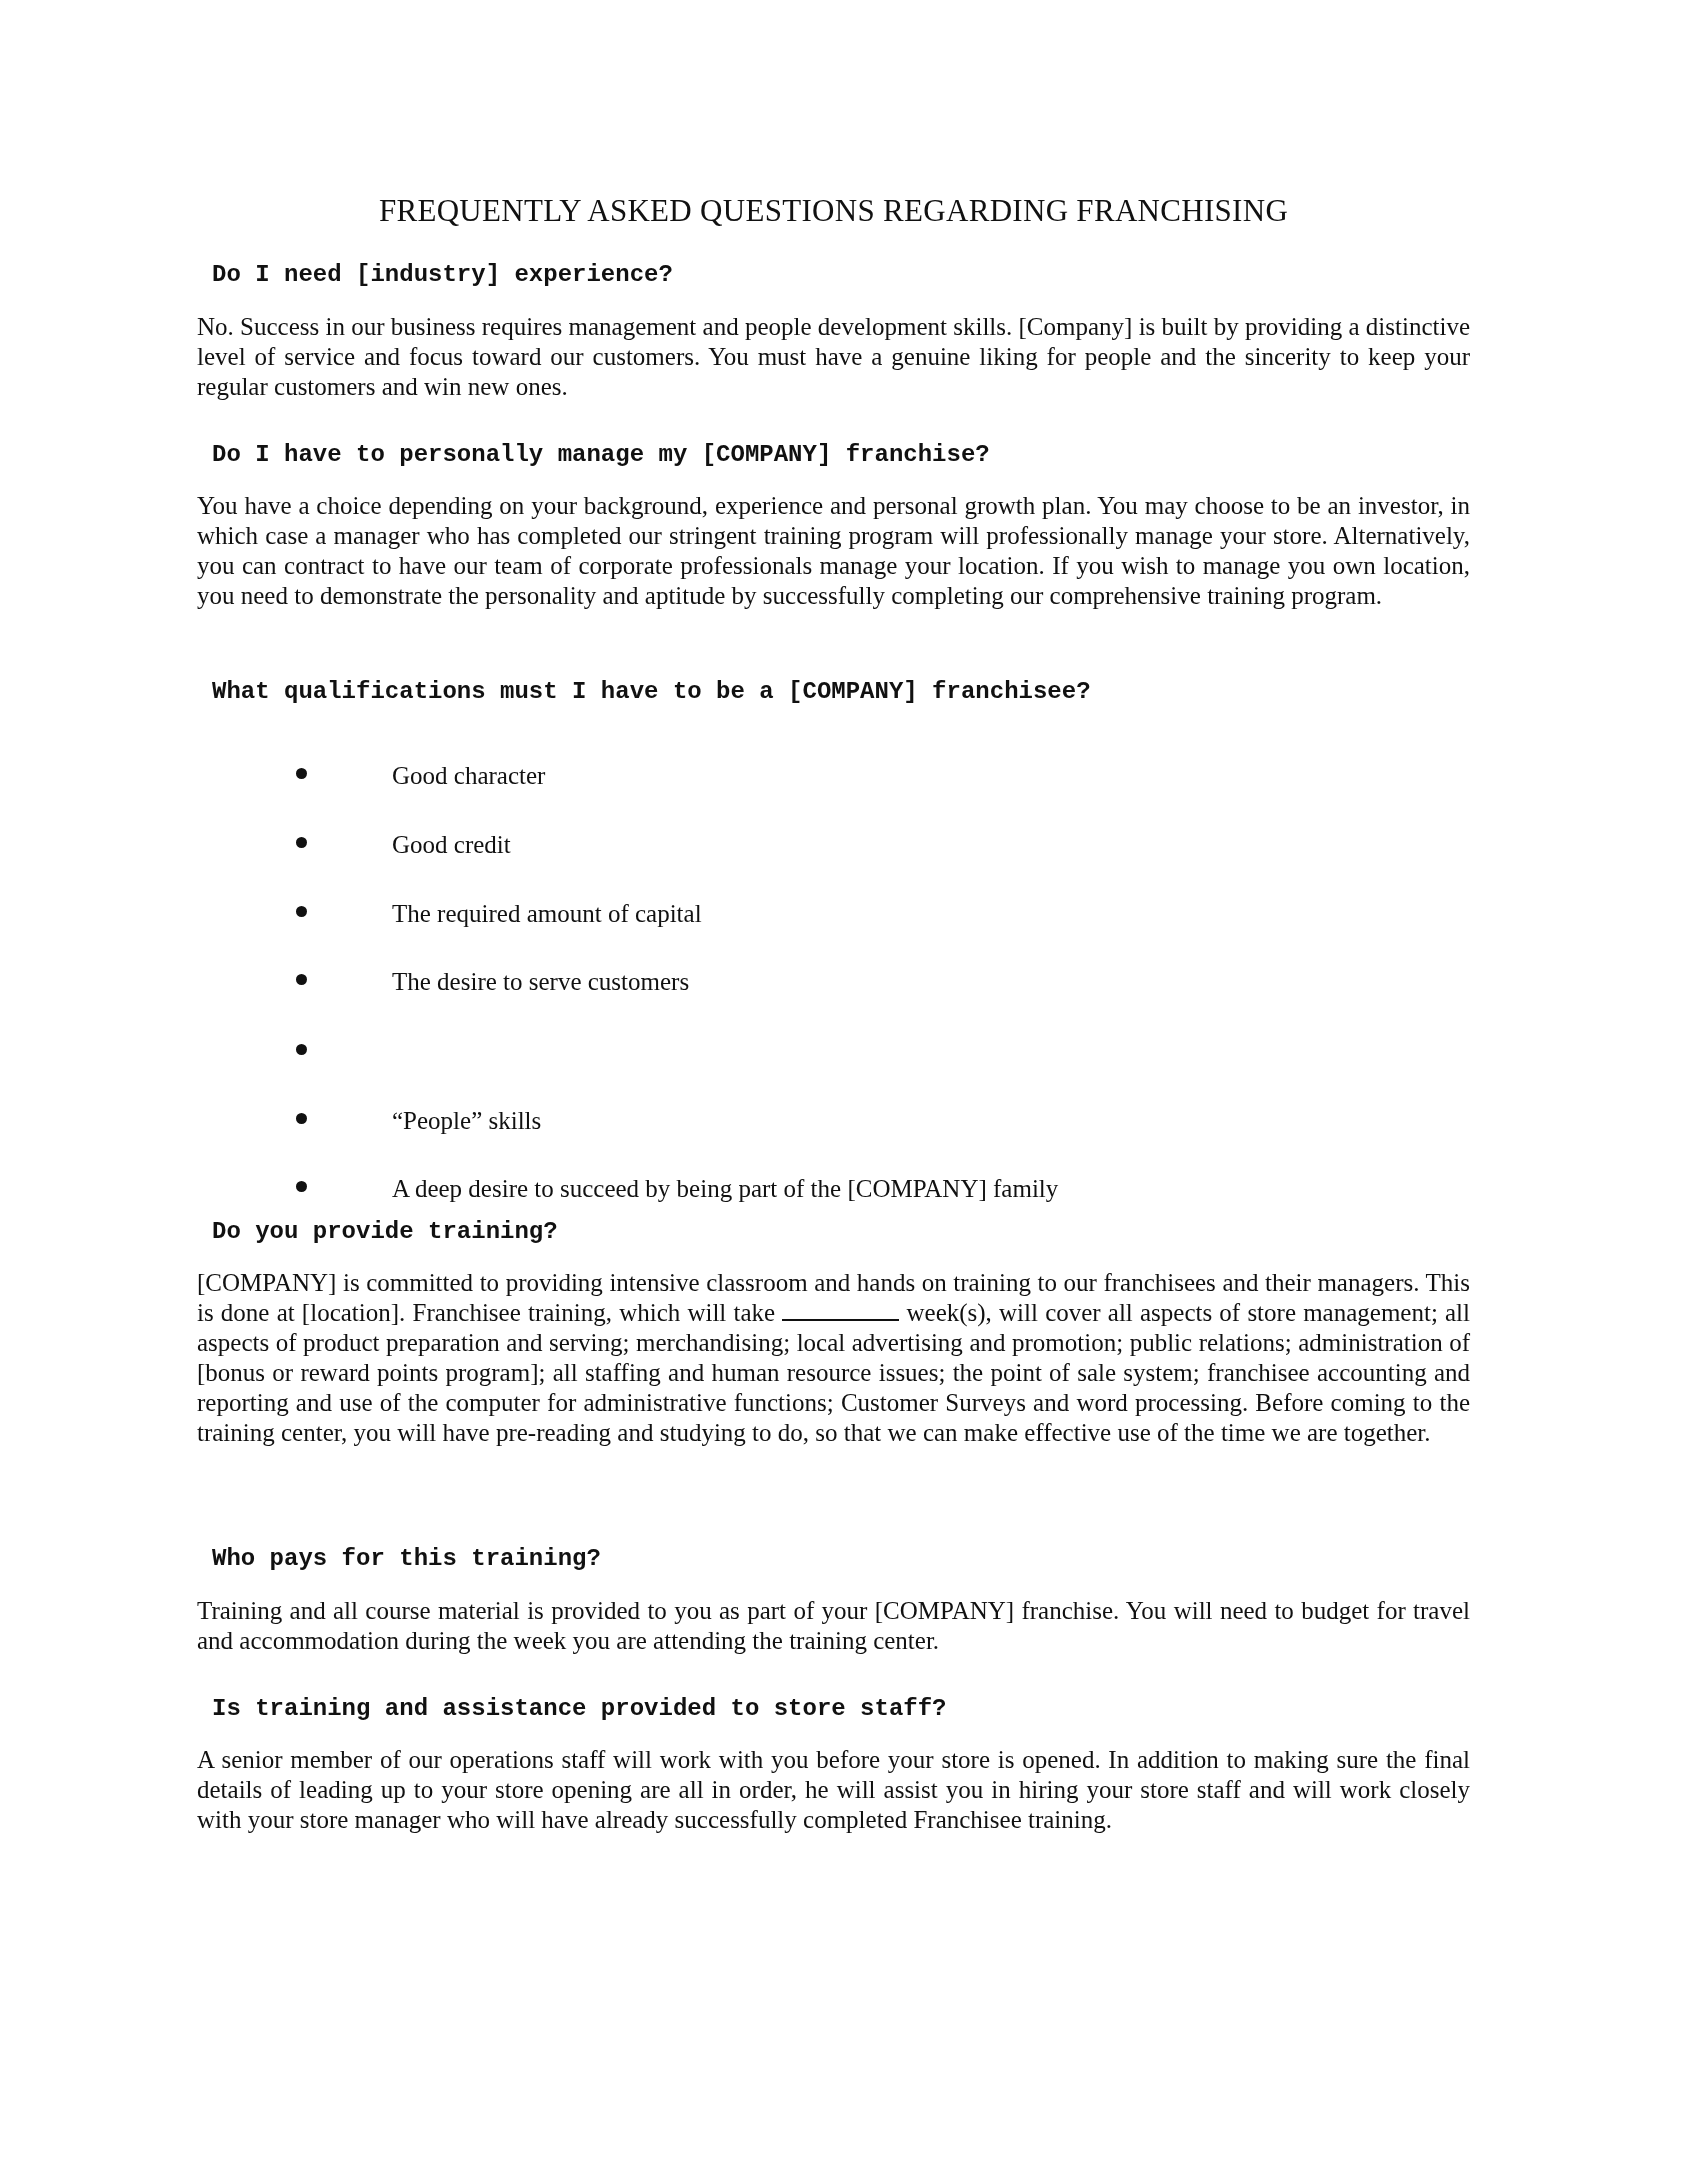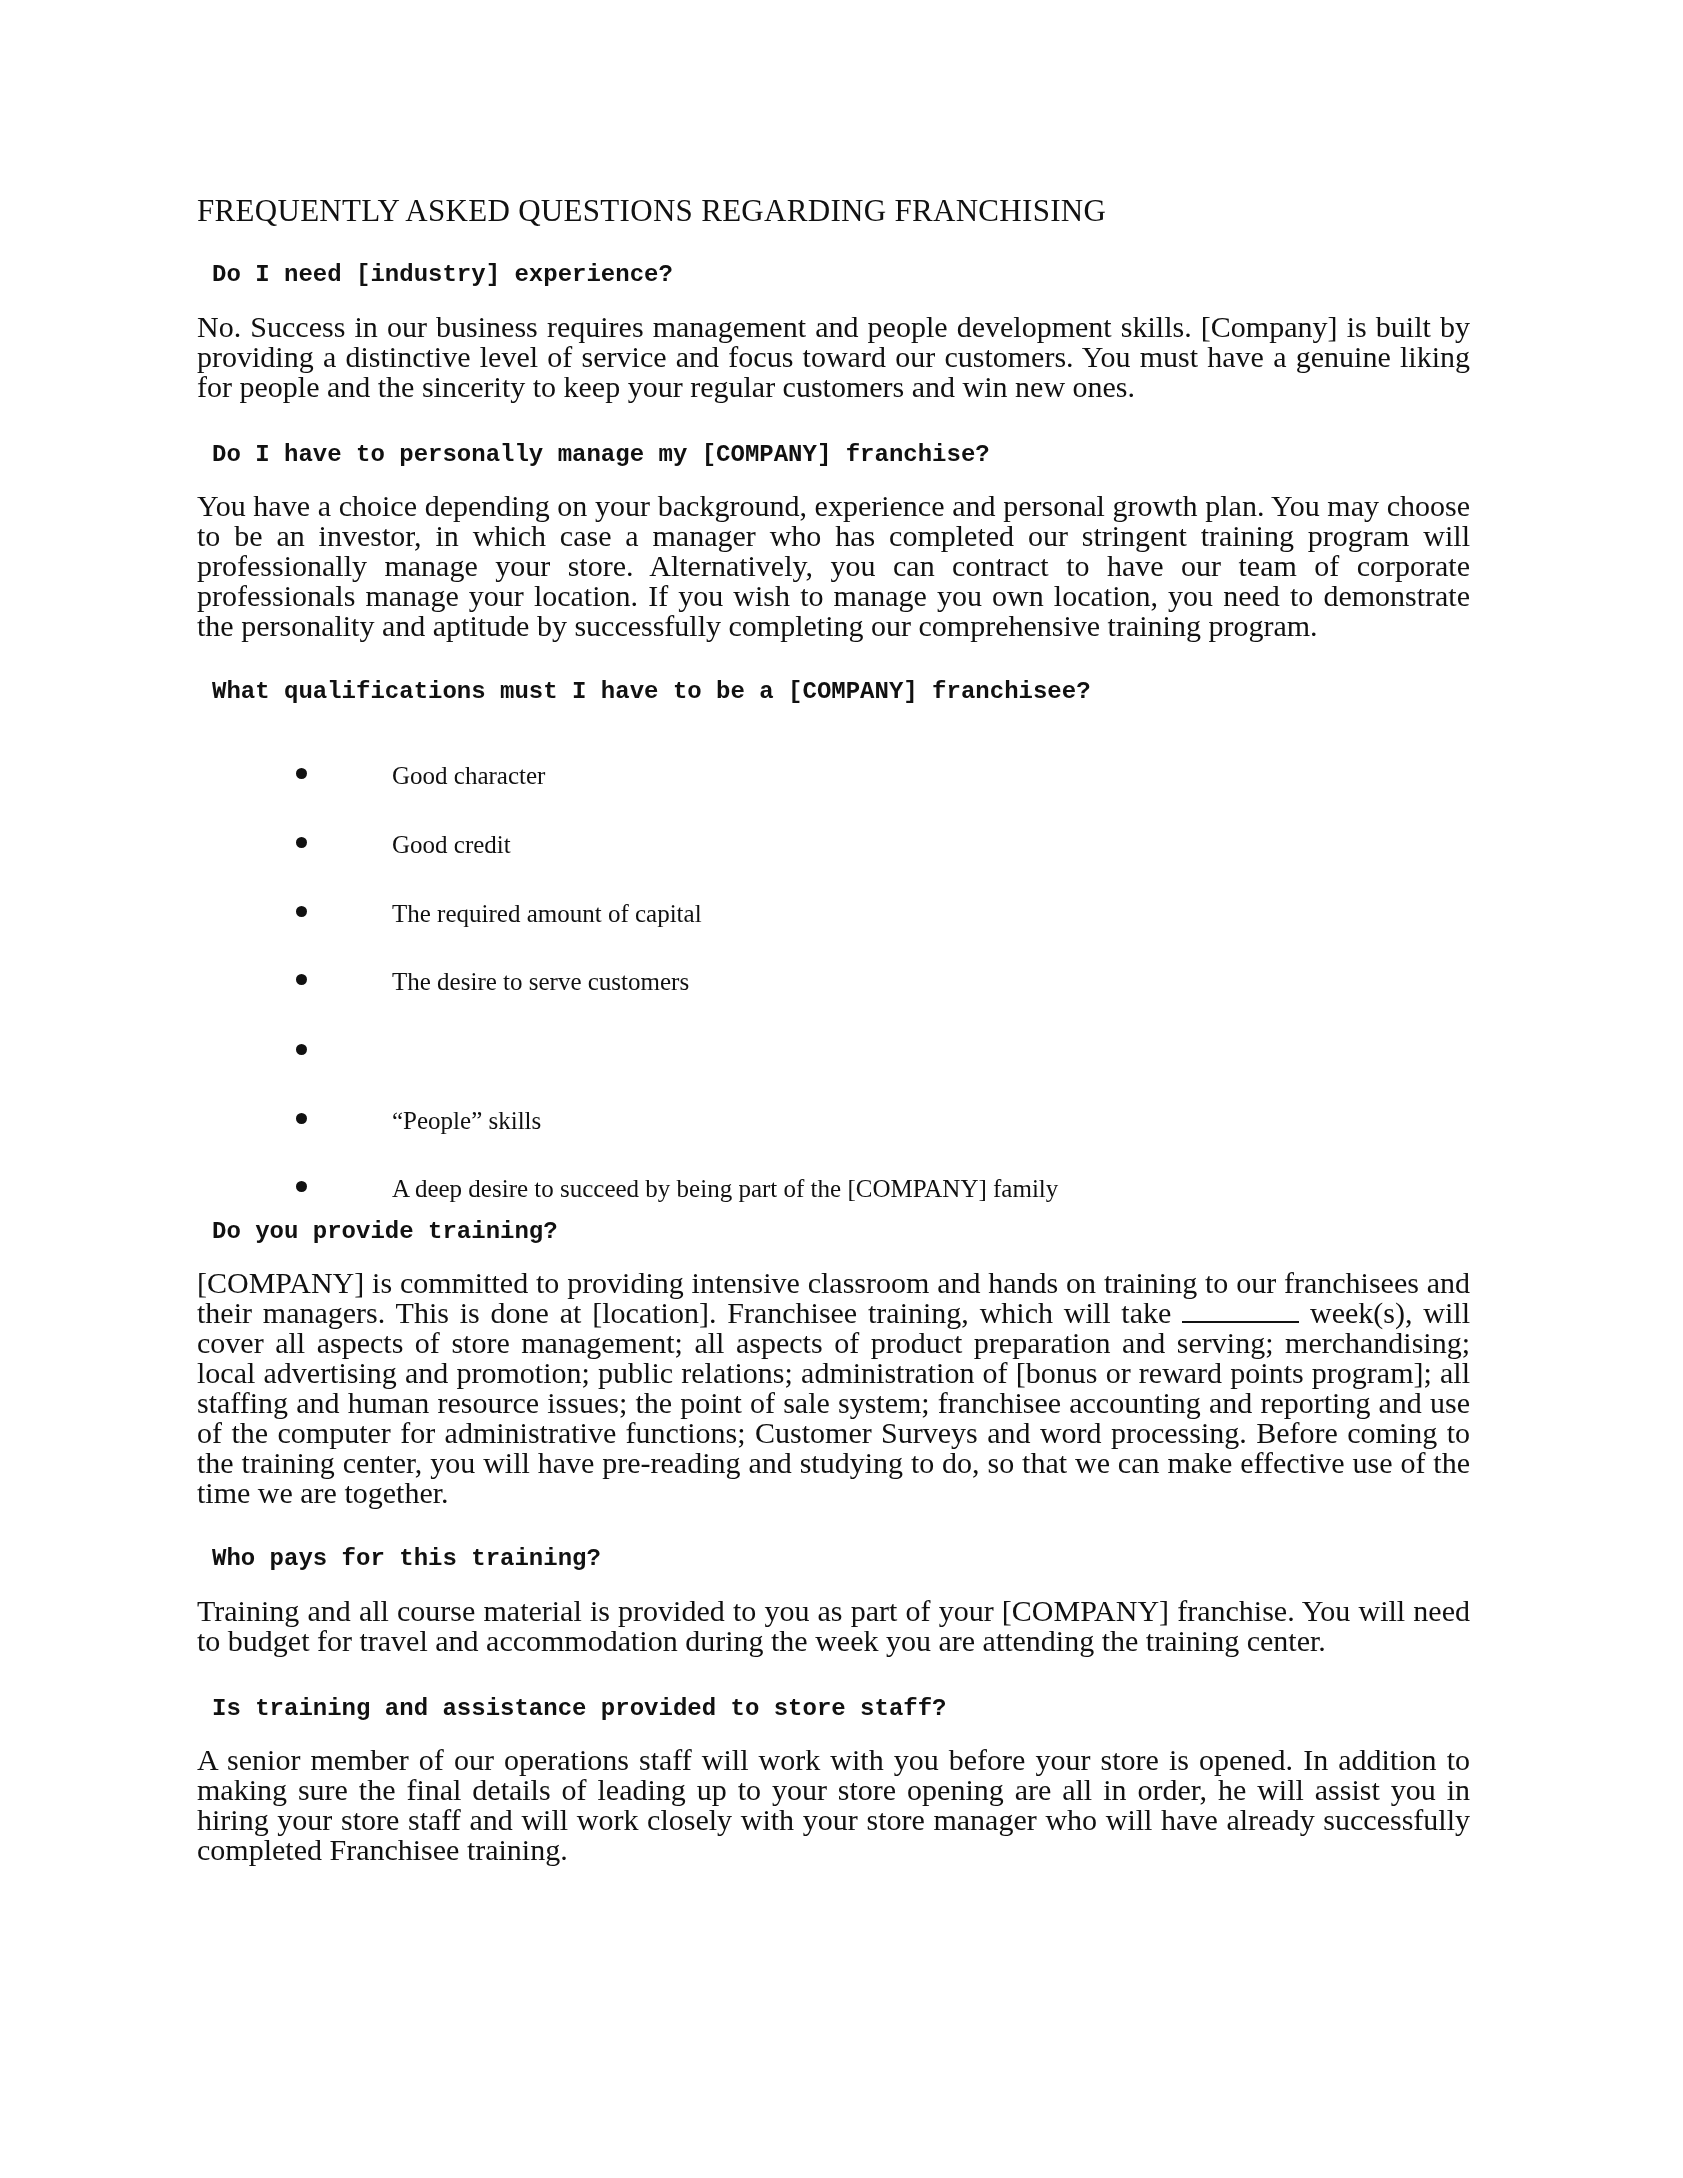--- a/index.html
+++ b/index.html
@@ -1,22 +1,22 @@
 <!DOCTYPE html>
 <html><head>
 <meta charset="utf-8">
 <style>
   html, body { margin: 0; padding: 0; background: #ffffff; }
   body { width: 1683px; height: 2178px; position: relative; overflow: hidden;
          font-family: "Liberation Serif", "DejaVu Serif", serif; color: #111; }
   .page { position: absolute; left: 197px; top: 0; width: 1273px; }
-  .title { position: absolute; left: 0; width: 1273px; top: 193px; 
+  .title { position: absolute; left: 0; width: 1273px; top: 193px; text-align: center;
            font-size: 31px; font-weight: normal; letter-spacing: 0.3px; margin: 0; }
   .q { position: absolute; left: 8px; font-weight: bold; font-size: 24px; margin: 7px; font-family: Liberation Mono, monospace; }
-  .p { position: absolute; left: 0; width: 1273px; font-size: 30px; line-height: 30px;
+  .p { position: absolute; left: 0; width: 1273px; font-size: 25px; line-height: 30px;
        text-align: justify; margin: 0; }
   .bullets { position: absolute; left: 0; top: 0; list-style: none; margin: 0; padding: 0; }
   .bullet { position: absolute; left: 0; width: 1188px; font-size: 25px; height: 34px; margin-top: 24px; }
   .bullet .dot { position: absolute; left: 99px; top: 6px; width: 11px; height: 11px;
                  border-radius: 50%; background: #111; }
   .bullet .txt { position: absolute; left: 195px; top: 0; white-space: nowrap; }
   .blank { display: inline-block; width: 117px; border-bottom: 2px solid #111; height: 18px; vertical-align: baseline; }
 </style>
 </head>
 <body>

